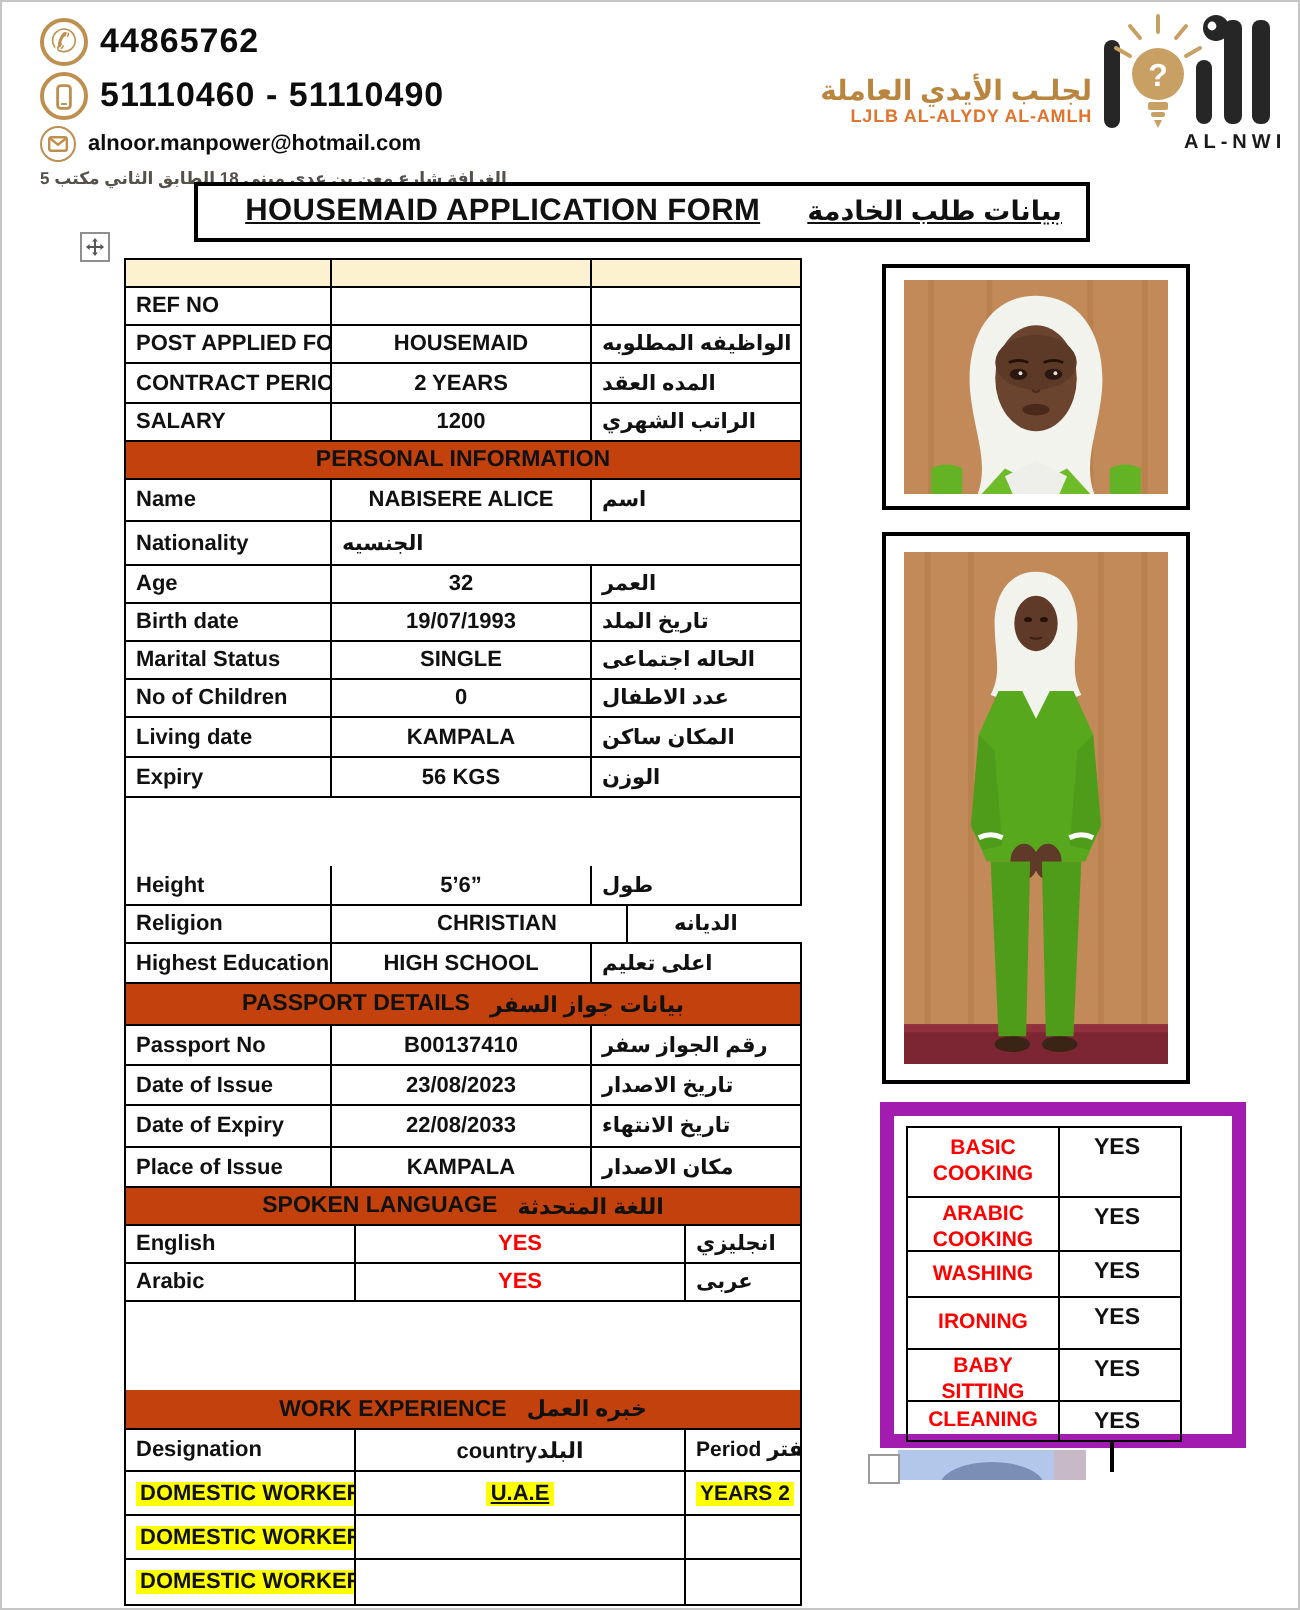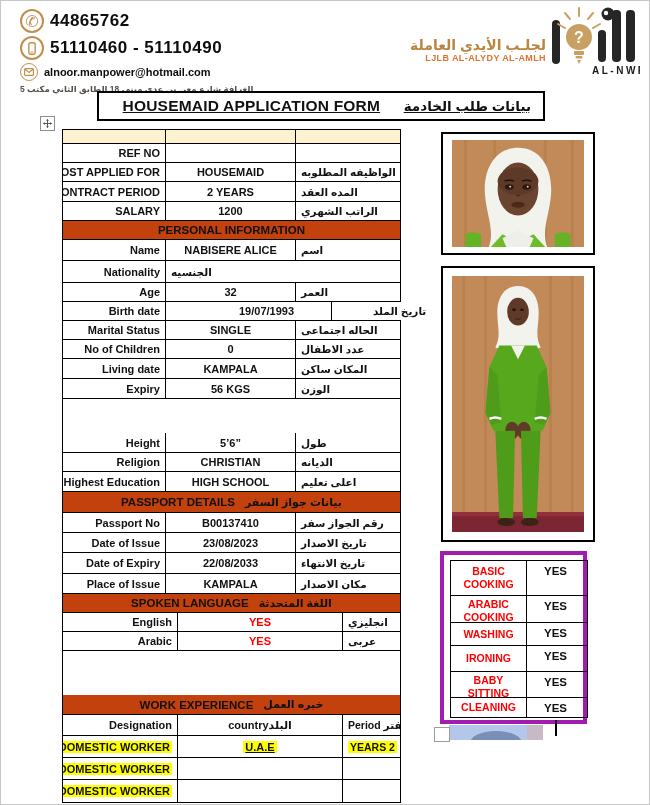--- a/index.html
+++ b/index.html
@@ -32,36 +32,36 @@
     background:#fff;display:flex;align-items:center;justify-content:center;}
   
   .main-table{position:absolute;left:62px;top:129px;width:337px;border:1.5px solid #000;box-sizing:content-box;background:#fff;}
   .trow{display:grid;border-bottom:1px solid #000;box-sizing:border-box;}
   .trow:last-child{border-bottom:none;}
   .cols-a{grid-template-columns:103px 130px 104px;}
   .cols-b{grid-template-columns:115px 165px 57px;}
   .tcell{display:flex;align-items:center;overflow:hidden;font-weight:bold;font-size:11px;
     padding:0 5px;box-sizing:border-box;border-right:1px solid #000;background:#fff;}
   .tcell:last-child{border-right:none;}
-  .lab{justify-content:flex-end;white-space:nowrap;}
+  .lab{justify-content:flex-start;white-space:nowrap;}
   .val{justify-content:center;text-align:right;white-space:nowrap;}
   .arb{justify-content:flex-end;direction:rtl;font-size:10.5px;white-space:nowrap;}
   .blank{background:#fcf2cf;}
   .sec{justify-content:center;background:#c2410c;gap:10px;font-size:11.5px;border-right:none;}
   .secar{font-size:11px;direction:rtl;}
   .red{color:#ff0000;}
   .hl{background:#ffff00;padding:0 2px;}
   .u{text-decoration:underline;}
   
   .photo-frame{position:absolute;border:2px solid #000;background:#fff;box-sizing:border-box;}
   .photo1{left:441px;top:132px;width:154px;height:123px;padding:6px 9px;}
   .photo2{left:441px;top:266px;width:154px;height:276px;padding:8px 9px;}
   .photo-frame svg{display:block;width:100%;height:100%;}
   
-  .skills-box{position:absolute;left:440px;top:551px;width:147px;height:173px;border:4px solid #a21caf;box-sizing:border-box;background:#fff;}
+  .skills-box{position:absolute;left:440px;top:551px;width:183px;height:173px;border:7px solid #a21caf;box-sizing:border-box;background:#fff;}
   .skills-inner{position:absolute;left:6px;top:5px;width:136px;border:1.5px solid #000;}
   .srow{display:grid;grid-template-columns:76px 57px;border-bottom:1px solid #000;}
   .srow:last-child{border-bottom:none;}
   .scell{display:flex;align-items:center;justify-content:center;text-align:center;font-weight:bold;box-sizing:border-box;}
   .scell.sl{border-right:1px solid #000;color:#ff0000;font-size:10.5px;line-height:1.2;padding:2px;}
   .scell.sv{font-size:11.5px;color:#111;align-items:flex-start;padding-top:4px;}
   
   .partial-strip{position:absolute;left:449px;top:725px;width:94px;height:15px;overflow:hidden;}
   .caret{position:absolute;left:555px;top:720px;width:1.5px;height:16px;background:#000;}
   .small-box{position:absolute;left:434px;top:727px;width:14px;height:13px;border:1px solid #9c9c9c;background:#fff;}
@@ -222,21 +222,21 @@
       <div class="tcell lab">
         <span>Age</span>
       </div>
       <div class="tcell val">
         <span>32</span>
       </div>
       <div class="tcell arb">
         <span>العمر</span>
       </div>
     </div>
-    <div class="trow cols-a" style="height: 19px; gap: 36px;">
+    <div class="trow cols-a" style="height: 19px;">
       <div class="tcell lab">
         <span>Birth date</span>
       </div>
       <div class="tcell val">
         <span>19/07/1993</span>
       </div>
       <div class="tcell arb">
         <span>تاريخ الملد</span>
       </div>
     </div>
@@ -288,21 +288,21 @@
       <div class="tcell lab">
         <span>Height</span>
       </div>
       <div class="tcell val">
         <span>5’6”</span>
       </div>
       <div class="tcell arb">
         <span>طول</span>
       </div>
     </div>
-    <div class="trow cols-a" style="height: 19px;">
+    <div class="trow cols-a" style="height: 19px; gap: 18px;">
       <div class="tcell lab">
         <span>Religion</span>
       </div>
       <div class="tcell val">
         <span>CHRISTIAN</span>
       </div>
       <div class="tcell arb">
         <span>الديانه</span>
       </div>
     </div>

